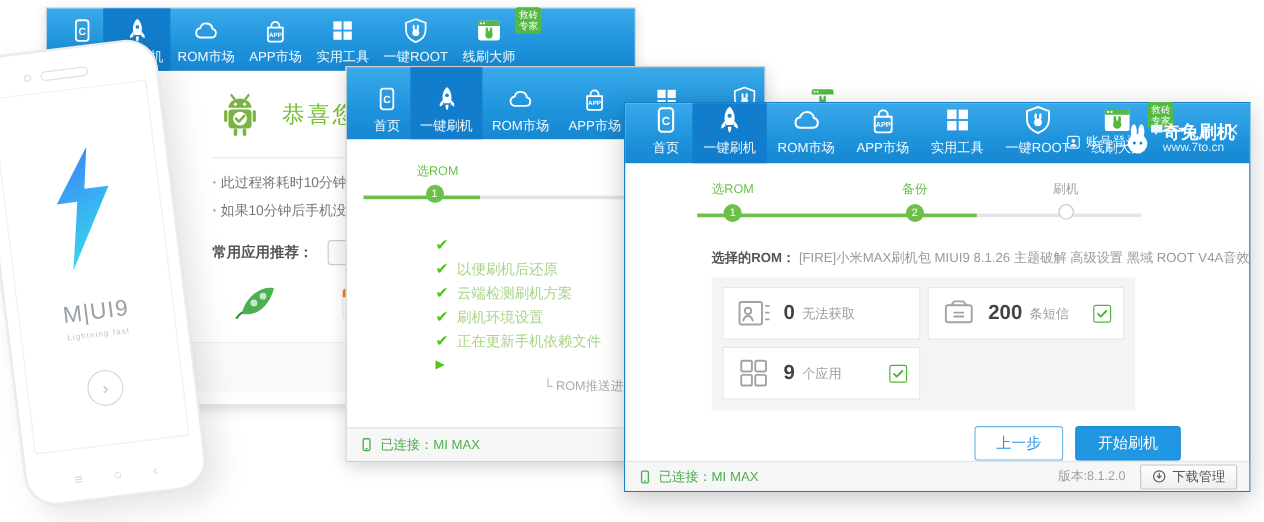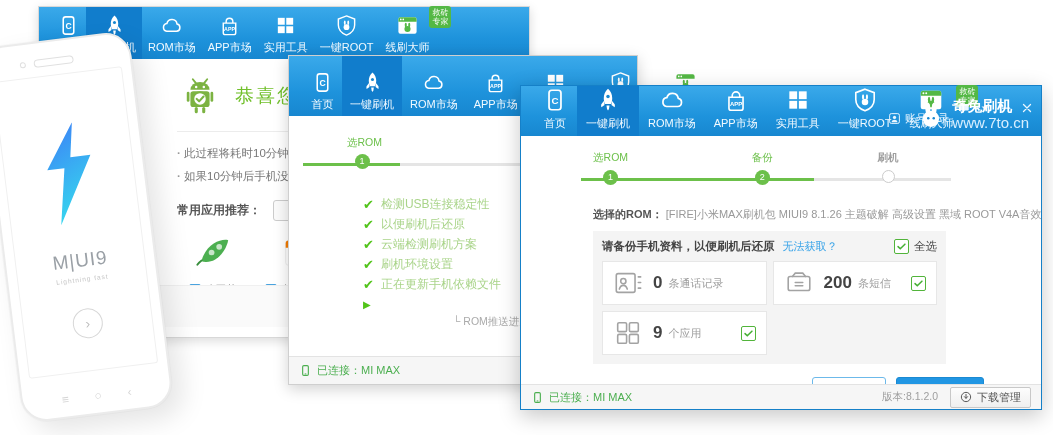--- a/index.html
+++ b/index.html
@@ -93,27 +93,27 @@
   .win-c { left: 520px; top: 85px; width: 522px; height: 325px; z-index: 4;
     border: 1px solid #1580c8; box-shadow: 0 6px 20px rgba(0,0,0,.22); }
   .win-c .chead { height: 50px; padding-left: 12px; }
   .c-controls { position: absolute; top: 3px; right: 8px; display: flex; align-items: center; gap: 9px; }
   .c-login { display: flex; align-items: center; gap: 4px; font-size: 11px; color: #eaf6ff; cursor: pointer; margin-top: 22px; }
   .c-login svg { width: 13px; height: 13px; }
   .c-ic { line-height: 0; cursor: pointer; } .c-ic svg { width: 12px; height: 12px; color: #eaf6ff; }
   .c-logo { position: absolute; right: 12px; bottom: 5px; display: flex; align-items: center; gap: 6px; }
   .c-logo svg { width: 30px; height: 30px; color: #fff; }
   .c-logo .lname { font-size: 15px; font-weight: bold; line-height: 1.05; }
-  .c-logo .lsite { font-size: 15px; color: #d8efff; }
+  .c-logo .lsite { font-size: 10px; color: #d8efff; }
   .c-steps { position: relative; height: 44px; margin: 13px 90px 0 60px; }
   .c-line { position: absolute; left: 0; right: 0; top: 29px; height: 3px; background: #e5e5e5; }
   .c-fill { height: 3px; background: #6cc04a; width: 63%; }
   .c-node { position: absolute; top: 2px; width: 60px; margin-left: -30px; text-align: center; }
   .c-slabel { font-size: 10.5px; color: #6cc04a; margin-bottom: 5px; white-space: nowrap; }
-  .c-slabel.grey { color: #9e9e9e; font-weight: bold; }
+  .c-slabel.grey { color: #9e9e9e; }
   .scircle.todo { background: #fff; border: 1.5px solid #ccc; width: 13px; height: 13px; }
   .c-romline { margin: 14px 0 0 72px; font-size: 11px; white-space: nowrap; overflow: hidden; }
   .c-romlabel { color: #555; font-weight: bold; }
   .c-romfile { color: #999; }
   .c-panel { margin: 9px 95px 0 72px; background: #f4f4f4; padding: 8px 9px 9px; }
   .c-phead { display: flex; align-items: center; margin-bottom: 7px; }
   .c-ptitle { font-size: 11.5px; color: #444; font-weight: bold; }
   .c-plink { font-size: 11px; color: #3aa4e8; margin-left: 8px; cursor: pointer; text-decoration: none; }
   .c-selall { margin-left: auto; display: flex; align-items: center; gap: 5px;
     font-size: 11.5px; color: #444; cursor: pointer; }
@@ -481,21 +481,20 @@
         <div class="b-fill"></div>
       </div>
     <div class="b-node">
       <div class="b-slabel">选ROM</div>
       <div class="scircle">1</div>
     </div>
   </div>
   <div class="b-tasks">
     <div class="b-task">
         <span class="tick">✔</span>
-        <span>检测USB连接稳定性</span>
       </div>
     <div class="b-task">
         <span class="tick">✔</span>
         <span>以便刷机后还原</span>
       </div>
     <div class="b-task">
         <span class="tick">✔</span>
         <span>云端检测刷机方案</span>
       </div>
     <div class="b-task">
@@ -617,39 +616,27 @@
       <div class="scircle todo"></div>
     </div>
   </div>
 
   <div class="c-romline">
     <span class="c-romlabel">选择的ROM：</span>
     <span class="c-romfile">[FIRE]小米MAX刷机包 MIUI9 8.1.26 主题破解 高级设置 黑域 ROOT V4A音效.zip</span>
   </div>
 
   <div class="c-panel">
-    <div class="c-phead">
-      <span class="c-ptitle">请备份手机资料，以便刷机后还原</span>
-      <a class="c-plink">无法获取？</a>
-      <span class="c-selall">
-        <span class="cb-green">
-            <svg viewBox="0 0 16 16">
-              <use href="#i-check"></use>
-            </svg>
-          </span>
-        <span>全选</span>
-      </span>
-    </div>
     <div class="c-grid">
       <div class="c-card">
         <span class="cicon"><svg viewBox="0 0 32 32">
               <use href="#i-card-contacts"></use>
             </svg></span>
         <span class="c-count">0</span>
-        <span class="c-unit">条通话记录</span>
+        <span class="c-unit">无法获取</span>
       </div>
       <div class="c-card">
         <span class="cicon"><svg viewBox="0 0 32 32">
               <use href="#i-card-sms"></use>
             </svg></span>
         <span class="c-count">200</span>
         <span class="c-unit">条短信</span>
         <span class="cb-green">
             <svg viewBox="0 0 16 16">
               <use href="#i-check"></use>

